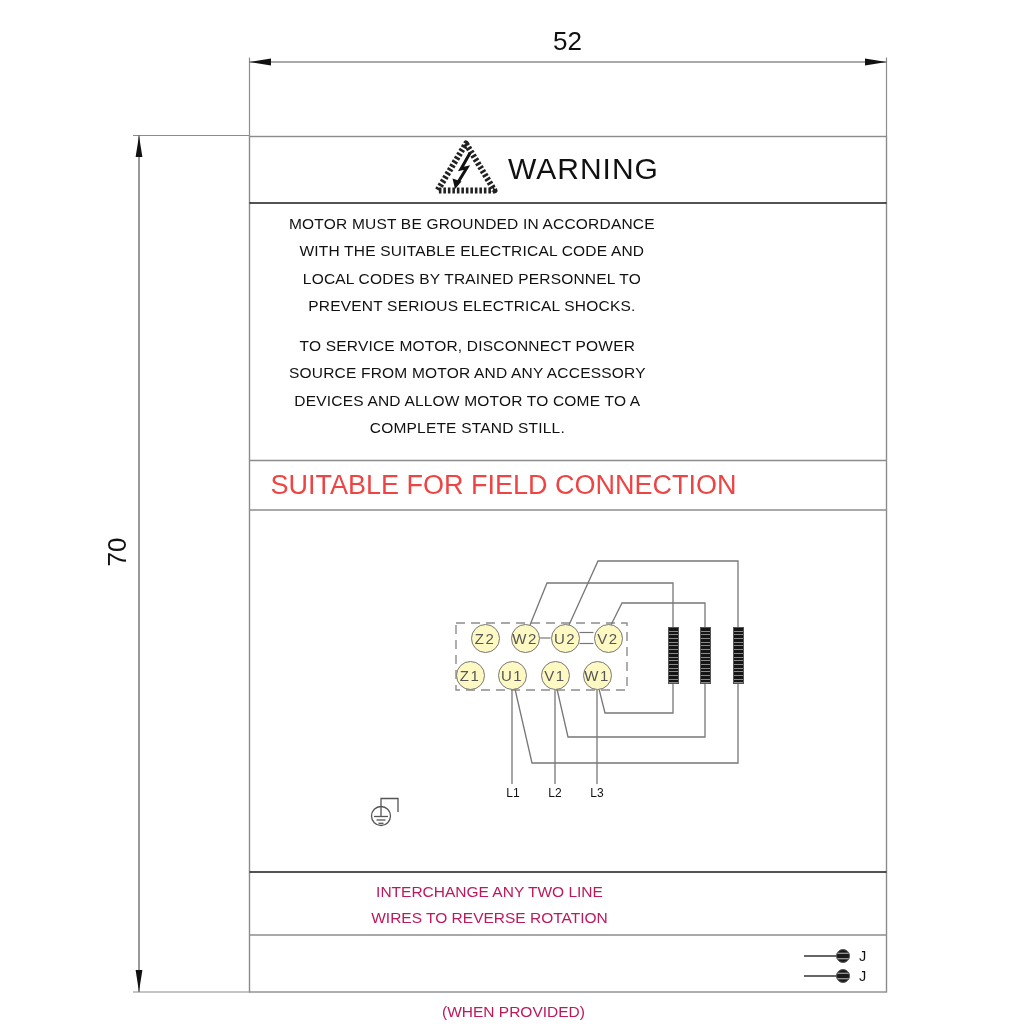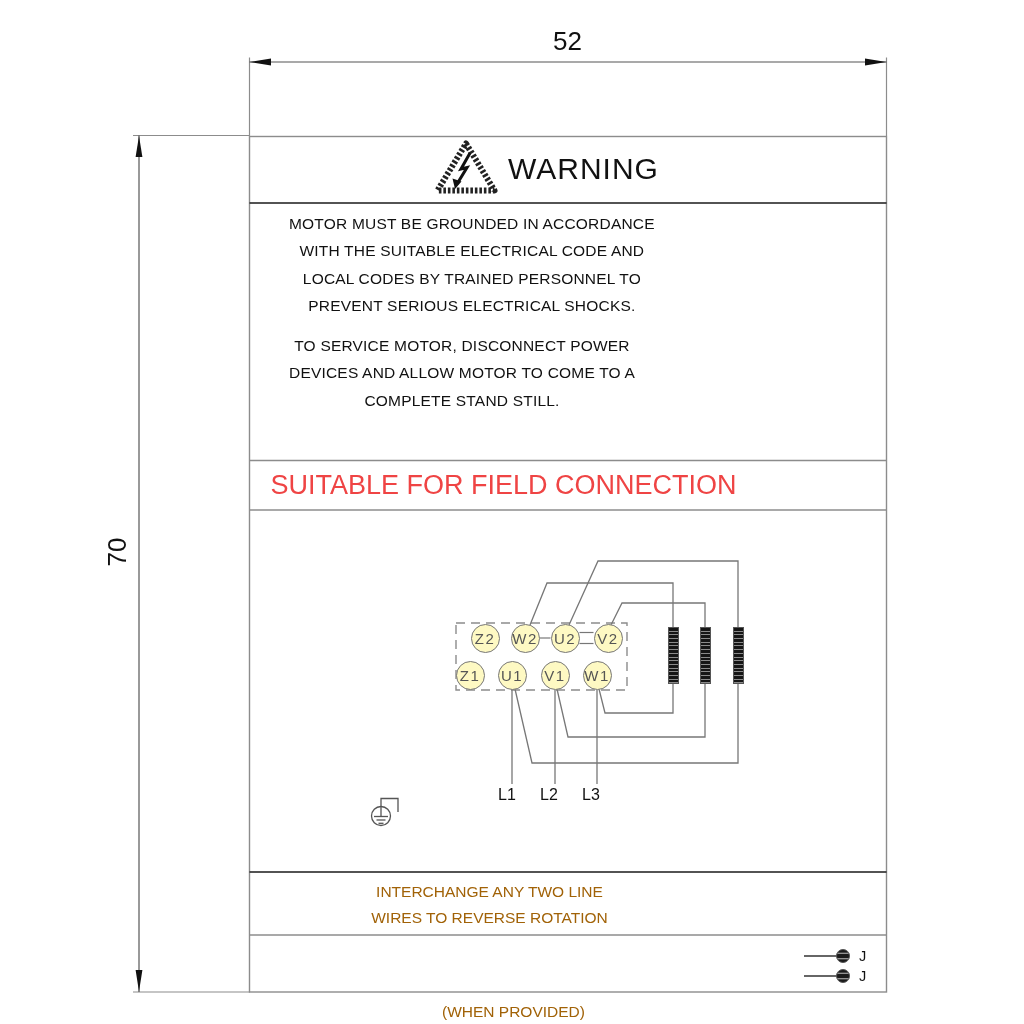--- a/index.html
+++ b/index.html
@@ -19,22 +19,22 @@
   .suitable{left:249px;top:470px;width:637px;text-align:center;padding-right:128px;box-sizing:border-box;font-size:27px;color:#ef4444;}
   .term{
     position:absolute;width:29px;height:29px;border:1.3px solid #777;border-radius:50%;
     box-sizing:border-box;display:flex;align-items:center;justify-content:center;
     font-size:15px;letter-spacing:1.5px;color:#555;background:#fef9c3;
   }
   .coil{
     position:absolute;width:11px;height:57px;top:627px;border:1px solid #555;box-sizing:border-box;
     background:repeating-linear-gradient(180deg,#151515 0px,#151515 2.6px,#8a8a8a 2.6px,#8a8a8a 3.7px);
   }
-  .l-label{font-size:16px;color:#111;width:30px;top:786px;}
-  .note-line{left:249px;width:637px;text-align:center;box-sizing:border-box;font-size:15.5px;color:#a16207;}
+  .l-label{font-size:12px;color:#111;width:30px;text-align:center;top:786px;}
+  .note-line{left:249px;width:637px;text-align:center;box-sizing:border-box;font-size:15.5px;color:#be185d;}
   .rot{padding-right:156px;}
   .thermo{padding-right:136px;}
   .j-label{font-size:14.5px;color:#111;}
 </style>
 </head>
 <body>
 
 <div class="canvas">
 
   <svg class="linework" viewBox="0 0 1024 1024">
@@ -115,20 +115,21 @@
   <div class="abs warn-title">WARNING</div>
 
   <div class="abs para p1">
     <div>MOTOR MUST BE GROUNDED IN ACCORDANCE</div>
     <div>WITH THE SUITABLE ELECTRICAL CODE AND</div>
     <div>LOCAL CODES BY TRAINED PERSONNEL TO</div>
     <div>PREVENT SERIOUS ELECTRICAL SHOCKS.</div>
   </div>
   <div class="abs para p2">
     <div>TO SERVICE MOTOR, DISCONNECT POWER</div>
+    <div>SOURCE FROM MOTOR AND ANY ACCESSORY</div>
     <div>DEVICES AND ALLOW MOTOR TO COME TO A</div>
     <div>COMPLETE STAND STILL.</div>
   </div>
 
   <div class="abs suitable">SUITABLE FOR FIELD CONNECTION</div>
 
   <div class="term" style="left:470.5px;top:623.5px;">Z2</div>
   <div class="term" style="left:510.5px;top:623.5px;">W2</div>
   <div class="term" style="left:550.5px;top:623.5px;">U2</div>
   <div class="term" style="left:593.5px;top:623.5px;">V2</div>

